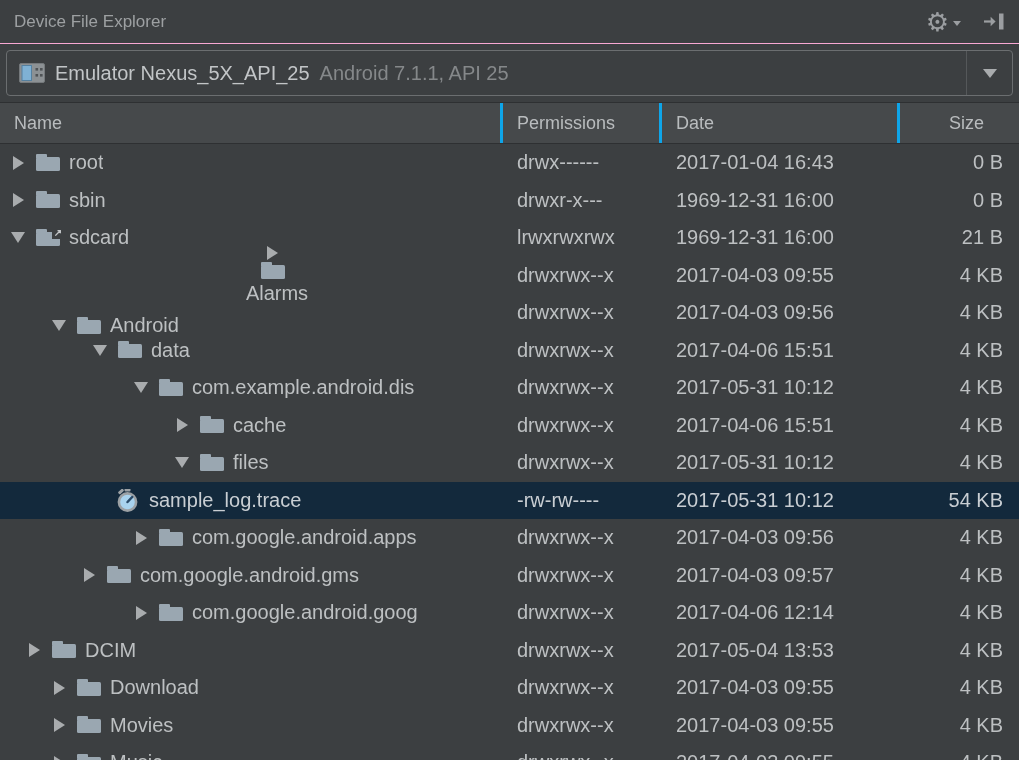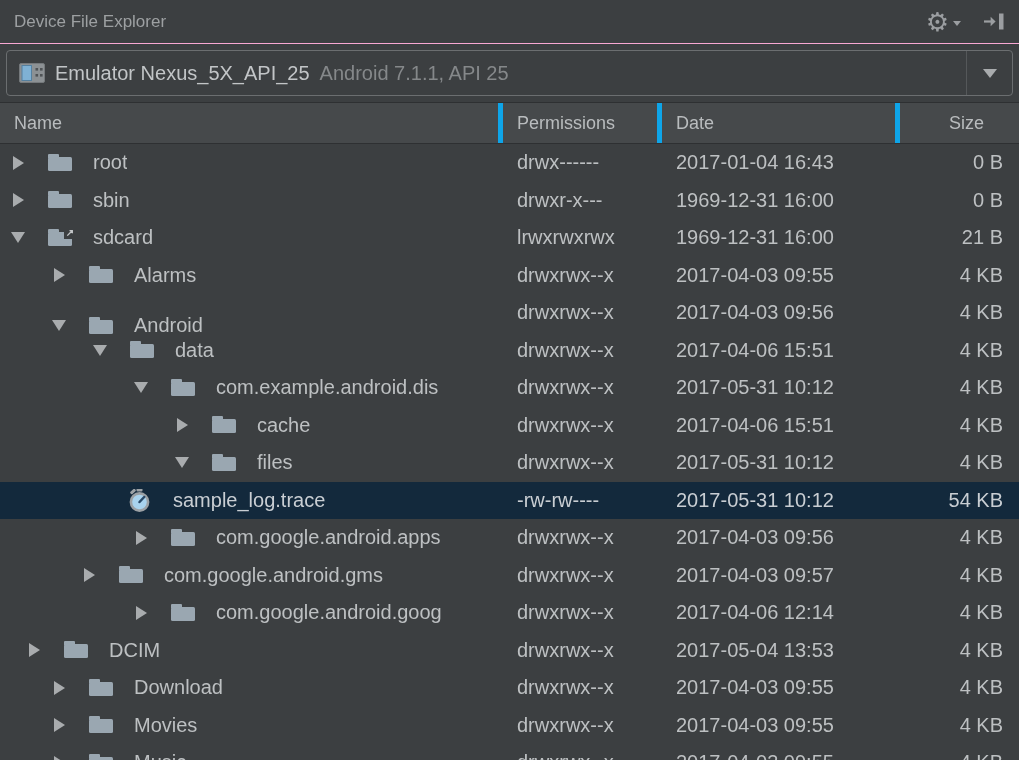--- a/index.html
+++ b/index.html
@@ -39,32 +39,32 @@
   .combo-arrow-btn { width:45px; border-left:1px solid #55585A; display:flex; align-items:center; justify-content:center; }
   .combo-caret { width:0; height:0; border-top:9px solid #A9ACAE; border-left:7px solid transparent; border-right:7px solid transparent; }
 
   
   .theader {
     height:42px; box-sizing:border-box;
     background:#46494B;
     border-top:1px solid #2E3032; border-bottom:1px solid #2E3032;
     display:flex; font-size:18px; color:#B9BCBE;
   }
-  .hcell { display:flex; align-items:center; padding-left:14px; box-sizing:border-box; border-right:5px solid #0ea5e9; }
+  .hcell { display:flex; align-items:center; padding-left:14px; box-sizing:border-box; border-right:3px solid #0ea5e9; }
   .hcell:last-child { border-right:none; }
   .col-name { width:503px; flex-shrink:0; }
   .col-perm { width:159px; flex-shrink:0; }
   .col-date { width:238px; flex-shrink:0; }
   .col-size { flex:1;justify-content:center; }
 
   
   .tree { font-size:20px; }
   .trow { height:37.5px; display:flex; align-items:center; white-space:nowrap; }
   .trow.selected { background:#13293C; color:#C9CED3; }
-  .cell-name { width:503px; flex-shrink:0; display:flex; align-items:center; overflow:hidden; box-sizing:border-box;gap:12px; }
+  .cell-name { width:503px; flex-shrink:0; display:flex; align-items:center; overflow:hidden; box-sizing:border-box; }
   .cell-perm { width:159px; flex-shrink:0; padding-left:14px; box-sizing:border-box; }
   .cell-date { width:238px; flex-shrink:0; padding-left:14px; box-sizing:border-box; }
   .cell-size { flex:1; text-align:right; padding-right:16px; }
 
   .twisty { width:16px; flex-shrink:0; margin-right:10px; display:flex; justify-content:center; align-items:center; }
   .twisty.collapsed::before { content:""; width:0; height:0; border-left:11px solid #A9ACAE; border-top:7px solid transparent; border-bottom:7px solid transparent; }
   .twisty.expanded::before { content:""; width:0; height:0; border-top:11px solid #A9ACAE; border-left:7px solid transparent; border-right:7px solid transparent; }
 
   .tree-icon { width:25px; height:22px; margin-right:8px; flex-shrink:0; position:relative; }
   .folder-shape { position:absolute; left:0; top:5px; width:24px; height:14px; background:#9AA7B1; border-radius:1.5px; }
@@ -164,21 +164,21 @@
           <span class="folder-shape"></span>
           <span class="symlink-badge">↗</span>
         </span>
         <span class="label">sdcard</span>
       </div>
       <div class="cell-perm">lrwxrwxrwx</div>
       <div class="cell-date">1969-12-31 16:00</div>
       <div class="cell-size">21 B</div>
     </div>
     <div class="trow">
-      <div class="cell-name" style="padding-left: 51px;">
+      <div class="cell-name" style="padding-left: 51px; flex-direction: column;">
         <span class="twisty collapsed"></span>
         <span class="tree-icon">
           <span class="folder-shape"></span>
         </span>
         <span class="label">Alarms</span>
       </div>
       <div class="cell-perm">drwxrwx--x</div>
       <div class="cell-date">2017-04-03 09:55</div>
       <div class="cell-size">4 KB</div>
     </div>

